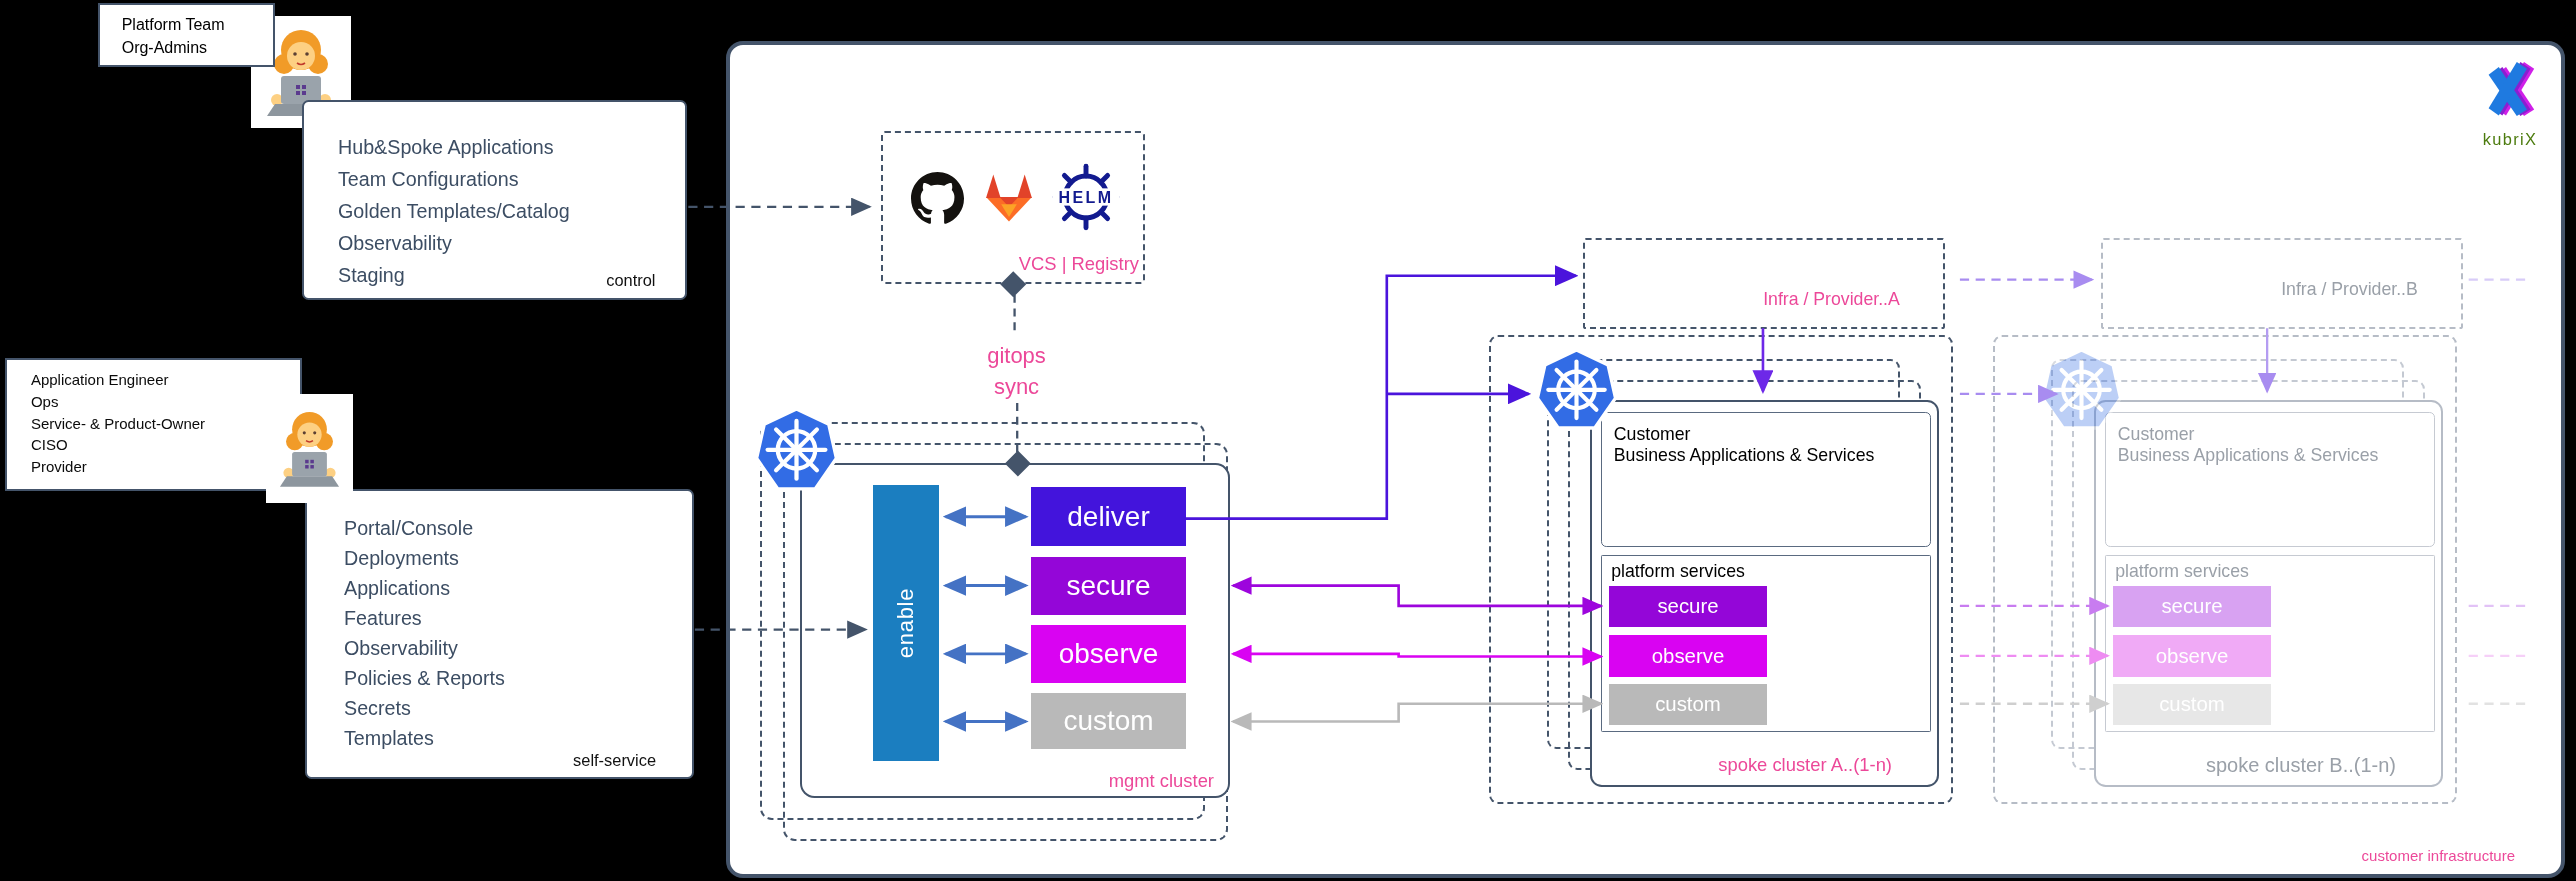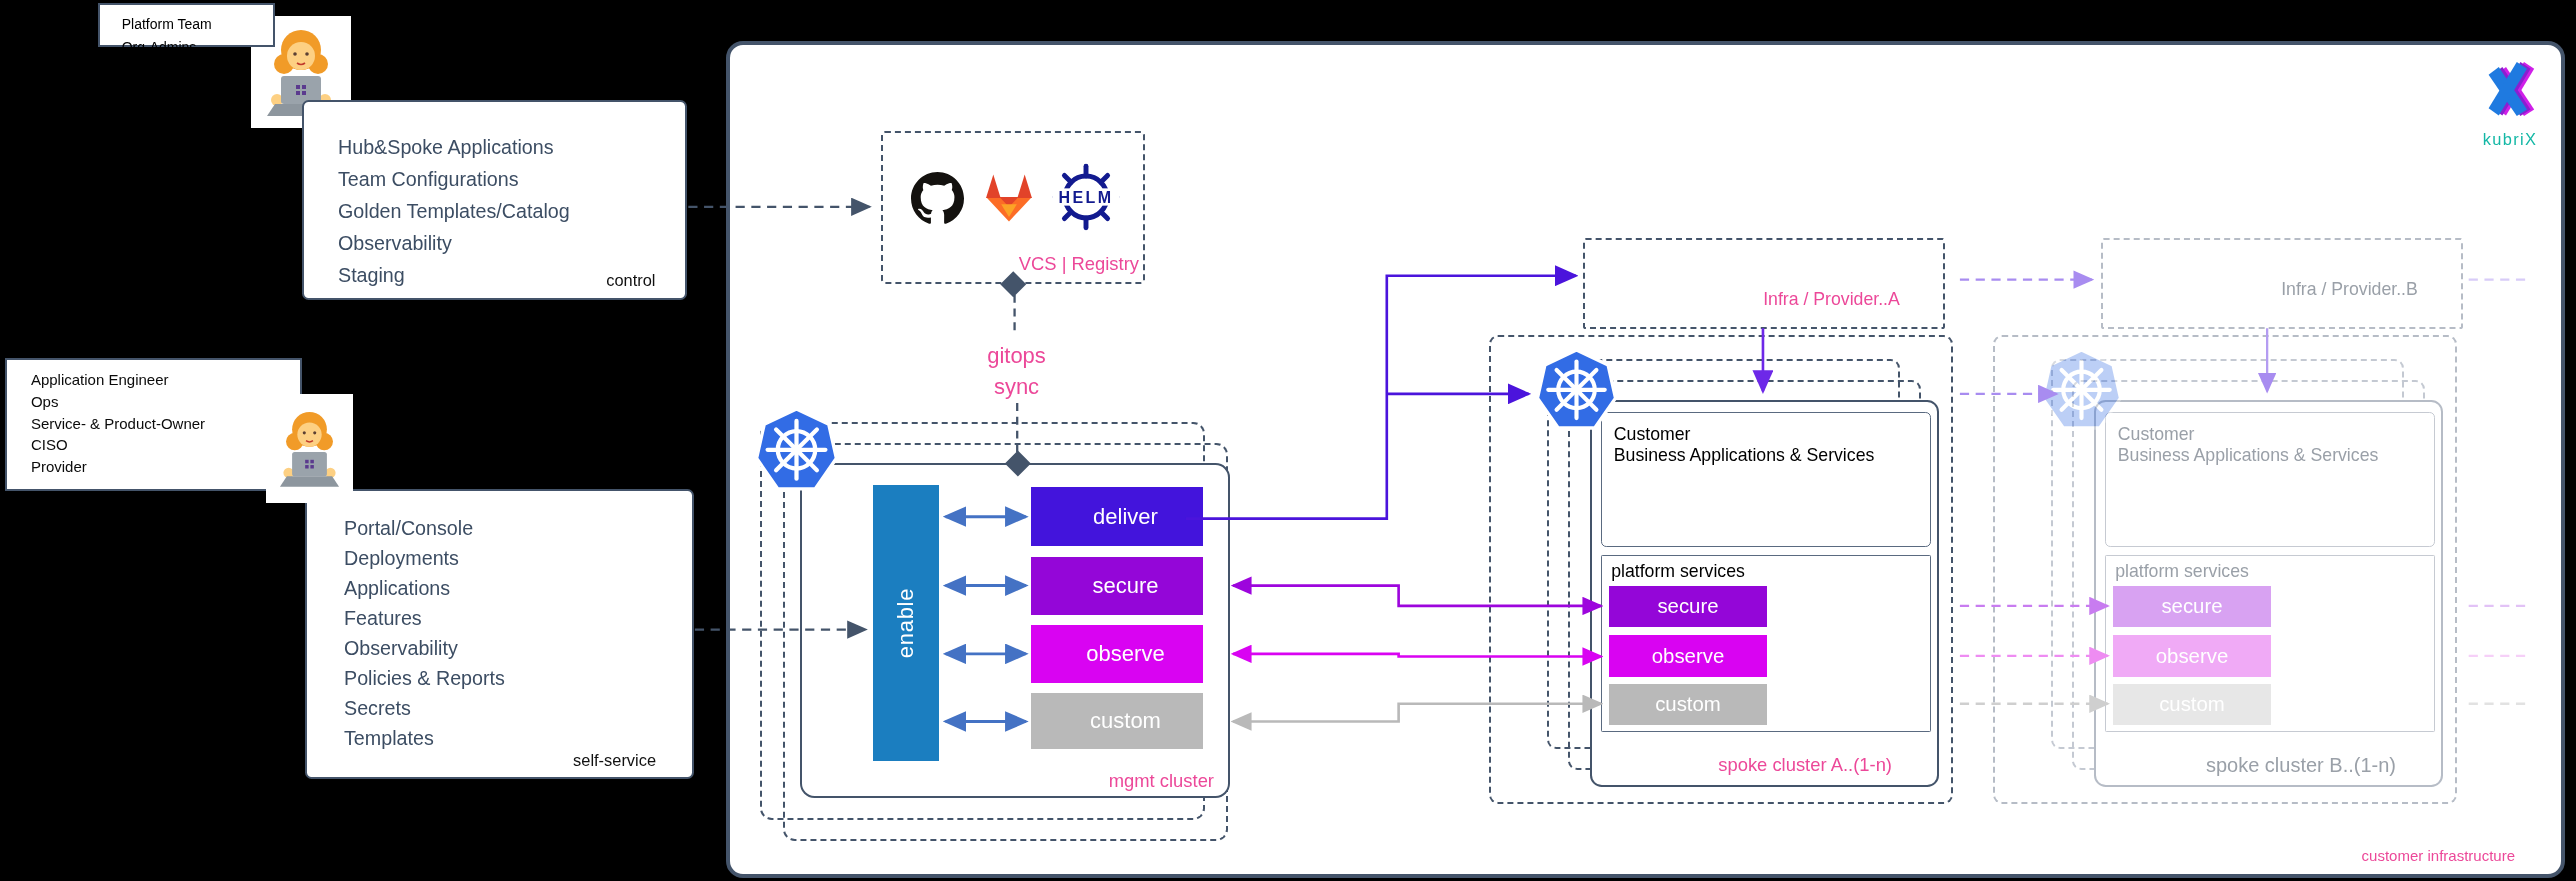--- a/index.html
+++ b/index.html
@@ -7,21 +7,21 @@
           font-family:"Liberation Sans",sans-serif;color:#000;}
   .abs{position:absolute;}
   .card{background:#fff;border:2px solid #44546a;}
   .panel{background:#fff;border:2px solid #44546a;border-radius:6.6px;}
   .panel-items{color:#3c4d63;font-size:19.7px;line-height:32px;}
   .persona-lines{color:#0b0b0b;font-size:15px;line-height:21.7px;}
   .corner-label{position:absolute;color:#111;font-size:16.4px;}
   .dashed-box{border:2px dashed #44546a;background:transparent;}
   .solid-cluster{background:#fff;border:2.6px solid #44546a;border-radius:14.4px;}
   .inner-box{background:#fff;border:1.3px solid #5a6a80;border-radius:5.3px;}
-  .cap-box{display:flex;align-items:center;justify-content:center;color:#fff;font-size:22px;padding-left:17px;}
+  .cap-box{display:flex;align-items:center;justify-content:center;color:#fff;font-size:28px;}
   .svc-box{display:flex;align-items:center;justify-content:center;color:#fff;font-size:20.4px;}
   .lbl{color:#ec4899;}
   .fade-border{border-color:#b6bcc6 !important;}
   .fade-text{color:#9aa0a8 !important;}
   .fade-border2{border-color:#c6cad2 !important;}
   .stacked-dashed{border:2px dashed #44546a;border-radius:11.8px;background:transparent;}
   .stacked-dashed.fade{border-color:#c4c9d2;}
   svg{display:block;}
 </style>
 </head>
@@ -41,21 +41,21 @@
       <g transform="translate(6,0)" fill="#8a1fd0">
         <polygon points="16,26 33,13 80,84 63,95"></polygon>
           <polygon points="16,82 33,94 80,16 63,5"></polygon>
       </g>
       <g fill="#1f7ae0">
         <polygon points="16,26 33,13 80,84 63,95"></polygon>
           <polygon points="16,82 33,94 80,16 63,5"></polygon>
       </g>
     </svg>
   </div>
-  <div class="abs" style="left:2451px;top:130px;width:118px;text-align:center;color:#14b8a6;font-size:16.4px;letter-spacing:1.3px;">kubriX</div>
+  <div class="abs" style="left:2451px;top:130px;width:118px;text-align:center;color:#4d7c0f;font-size:16.4px;letter-spacing:1.3px;">kubriX</div>
 
   <div class="abs" style="left:251px;top:16.4px;width:100px;height:112px;background:#fff;">
     <span>
       <svg width="100" height="112" viewBox="0 0 100 100">
         <circle cx="50" cy="28" r="20" fill="#f19b28"></circle>
         <circle cx="33" cy="42" r="10" fill="#f19b28"></circle>
           <circle cx="67" cy="42" r="10" fill="#f19b28"></circle>
         <circle cx="50" cy="34" r="14" fill="#fdd083"></circle>
         <circle cx="44" cy="32" r="1.8" fill="#5c4033"></circle>
           <circle cx="56" cy="32" r="1.8" fill="#5c4033"></circle>
@@ -64,21 +64,21 @@
           <circle cx="74" cy="78" r="6" fill="#fdd083"></circle>
         <rect x="30" y="54" width="40" height="28" rx="3" fill="#9aa3ab"></rect>
         <rect x="45" y="63" width="4" height="4" fill="#5b3a8e"></rect>
           <rect x="51" y="63" width="4" height="4" fill="#5b3a8e"></rect>
         <rect x="45" y="69" width="4" height="4" fill="#5b3a8e"></rect>
           <rect x="51" y="69" width="4" height="4" fill="#5b3a8e"></rect>
         <polygon points="24,82 76,82 84,94 16,94" fill="#8d969e"></polygon>
       </svg>
     </span>
   </div>
-  <div class="abs card" style="left:98px;top:3.3px;width:177px;height:44px;box-sizing:border-box;padding:7.9px 0 0 21.7px;font-size:14px;line-height:23px;">
+  <div class="abs card" style="left:98px;top:3.3px;width:177px;height:64px;box-sizing:border-box;padding:7.9px 0 0 21.7px;font-size:16px;line-height:23px;">
     <div>Platform Team</div>
     <div>Org-Admins</div>
   </div>
 
   <div class="abs panel" style="left:302px;top:100px;width:385px;height:200px;box-sizing:border-box;">
     <div class="panel-items" style="padding:29px 0 0 34px;">
       <div>Hub&amp;Spoke Applications</div>
       <div>Team Configurations</div>
       <div>Golden Templates/Catalog</div>
       <div>Observability</div>

